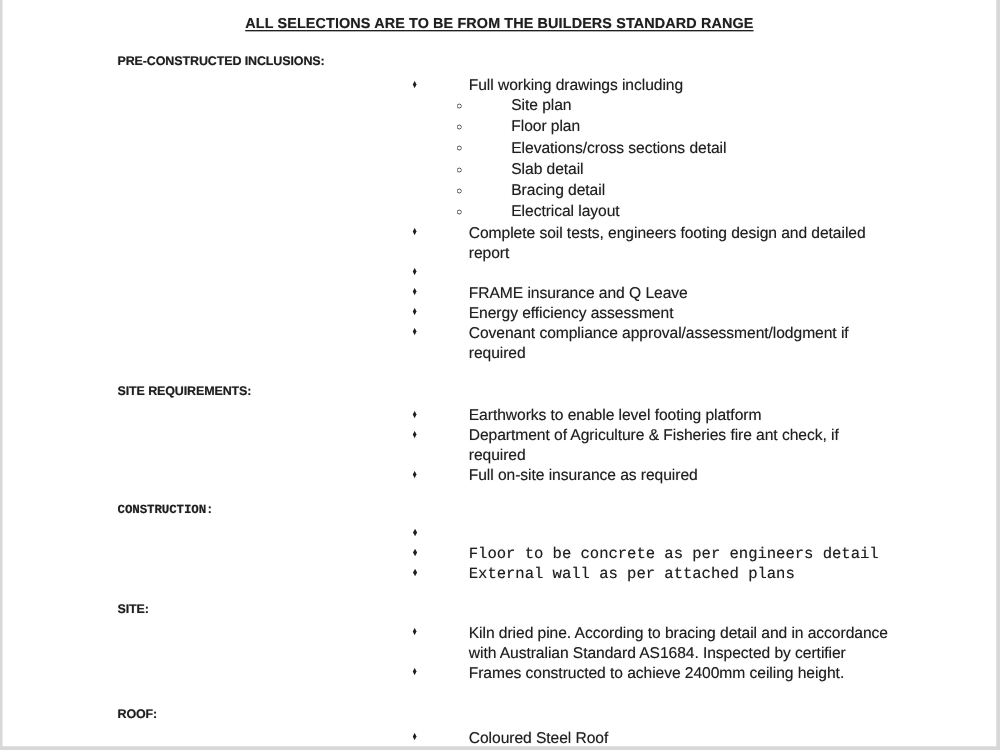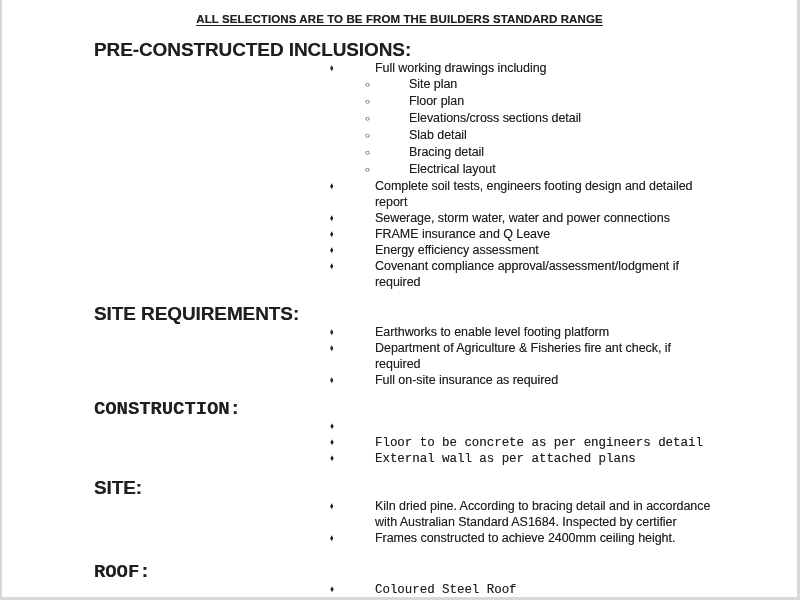--- a/index.html
+++ b/index.html
@@ -26,25 +26,25 @@
     font-weight: 700;
     letter-spacing: 0.1px;
     text-decoration: underline;
     text-underline-offset: 2px;
     text-shadow: 0 0 0.6px rgba(30,30,30,0.55);
   }
 
   .section { margin-top: 16px; }
   .section.s2 { margin-top: 13px; font-family: Liberation Mono, monospace; }
   .section.s3 { margin-top: 13px; }
-  .section.s4 { margin-top: 18px; font-family: Liberation Mono, monospace; }
+  .section.s4 { margin-top: 18px; }
 
   .heading {
     margin: 8px 0 2px 92px;
-    font-size: 19px;
+    font-size: 10px;
     line-height: 16px;
     font-weight: 700;
     letter-spacing: -0.1px;
     text-shadow: 0 0 0.6px rgba(30,30,30,0.55);
   }
 
   ul.items { list-style: none; margin: 0; padding: 0; }
 
   li.item {
     display: flex;
@@ -124,21 +124,20 @@
   </li>
 
   <li class="item l1">
     <span class="bullet">♦</span>
     <span class="text">Complete soil tests, engineers footing design and detailed
 report</span>
   </li>
 
   <li class="item l1">
     <span class="bullet">♦</span>
-    <span class="text">Sewerage, storm water, water and power connections</span>
   </li>
 
   <li class="item l1">
     <span class="bullet">♦</span>
     <span class="text">FRAME insurance and Q Leave</span>
   </li>
 
   <li class="item l1">
     <span class="bullet">♦</span>
     <span class="text">Energy efficiency assessment</span>

